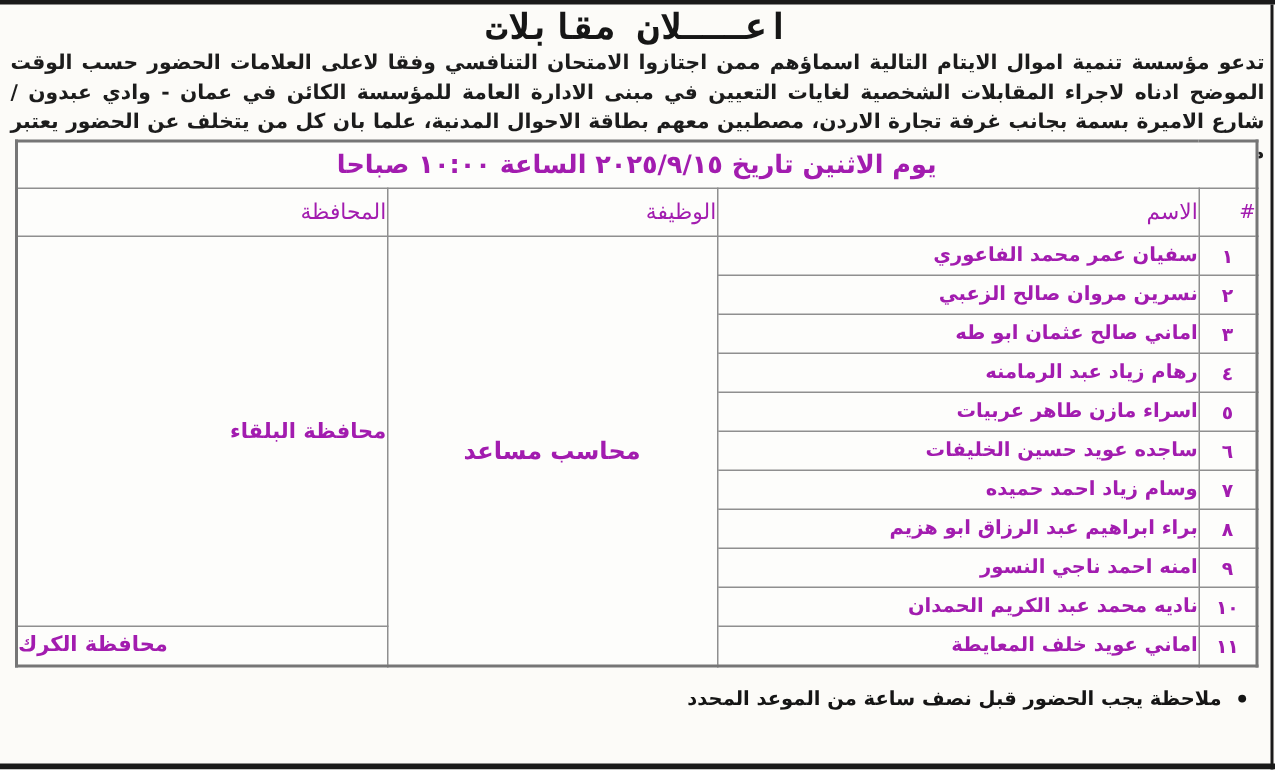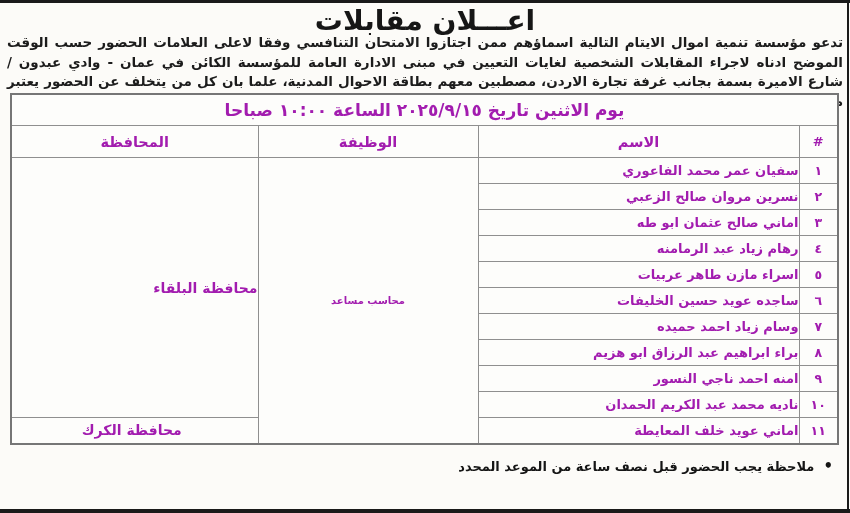--- a/index.html
+++ b/index.html
@@ -12,21 +12,21 @@
     position:absolute;inset:0;background:#fcfbf8;color:#161616;
     border-top:3px solid #1a1a1a;border-bottom:4px solid #1a1a1a;
     box-sizing:border-box;
   }
   .right-edge{
     position:absolute;top:0;right:1px;width:2px;height:513px;background:#1a1a1a;
   }
   .title{
     position:absolute;top:1px;left:0;right:0;
     text-align:center;direction:rtl;
-    font-size:28px;font-weight:bold;letter-spacing:0px;
+    font-size:24px;font-weight:bold;letter-spacing:0px;font-family:Liberation Mono, monospace;
   }
   .intro{
     position:absolute;top:30px;right:7px;left:7px;
     direction:rtl;text-align:justify;text-align-last:justify;
     font-size:13.5px;font-weight:bold;line-height:19.5px;color:#1c1c1c;
   }
   table.interviews{
     position:absolute;top:90px;right:11px;width:827px;
     border-collapse:collapse;direction:rtl;table-layout:fixed;
     background:#fdfdfb;
@@ -34,43 +34,43 @@
   }
   table.interviews td,table.interviews th{
     border:1px solid #8f8f8f;padding:0;color:#a21caf;
     overflow:hidden;white-space:nowrap;
   }
   .date-cell{
     height:30px;text-align:center;vertical-align:middle;
     font-size:17px;font-weight:bold;
   }
   .head-cell{
-    height:31px;text-align:center;vertical-align:middle;
-    font-size:14.5px;font-weight:bold;
+    height:31px;text-align:right;vertical-align:middle;
+    font-size:14.5px;font-weight:normal;
   }
   .hash-head{font-size:13px;}
   tr.data-row{height:26px;}
   .num-cell{
     text-align:center;vertical-align:middle;
     font-size:12.5px;font-weight:bold;
   }
   .name-cell{
     text-align:right;vertical-align:middle;padding-right:10px;
     font-size:13px;font-weight:bold;margin-top:20px;
   }
   .job-cell{
     text-align:center;vertical-align:middle;
-    font-size:10px;font-weight:bold;
+    font-size:16px;font-weight:bold;
   }
   .gov-cell{
     text-align:right;vertical-align:middle;
     font-size:14px;font-weight:bold;
   }
   .gov-cell.karak{
-    text-align:center;padding-right:6px;
+    text-align:left;padding-right:6px;
   }
   .note{
     position:absolute;top:456px;right:17px;left:7px;
     direction:rtl;display:flex;align-items:center;gap:9px;
     font-size:13px;font-weight:bold;color:#151515;
   }
   .note .bullet{font-size:15px;line-height:1;}
   .signature{
     position:absolute;top:483px;left:8px;
     direction:rtl;font-size:14.5px;font-weight:bold;color:#151515;

